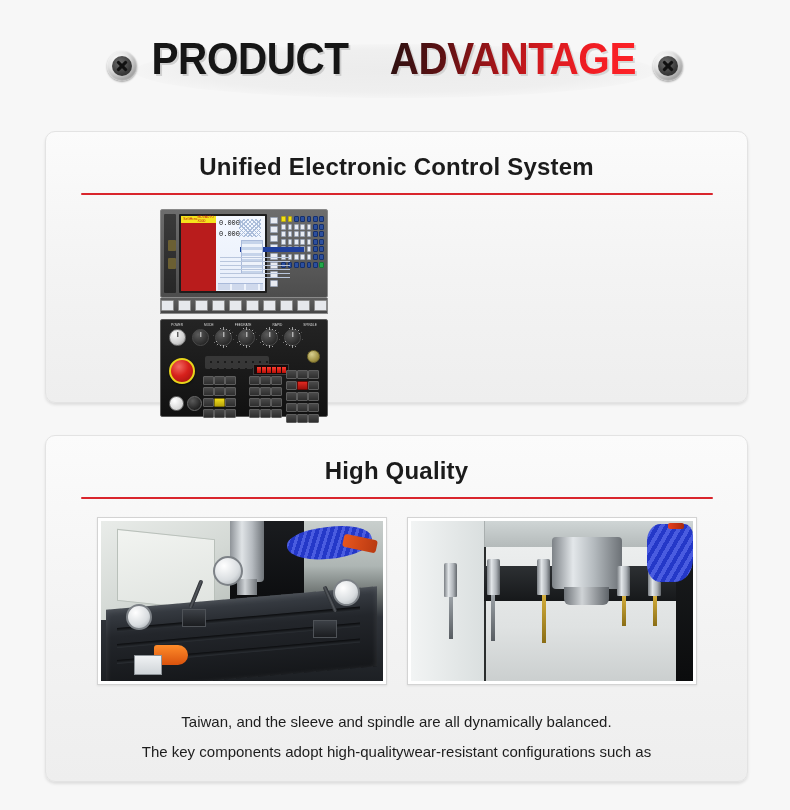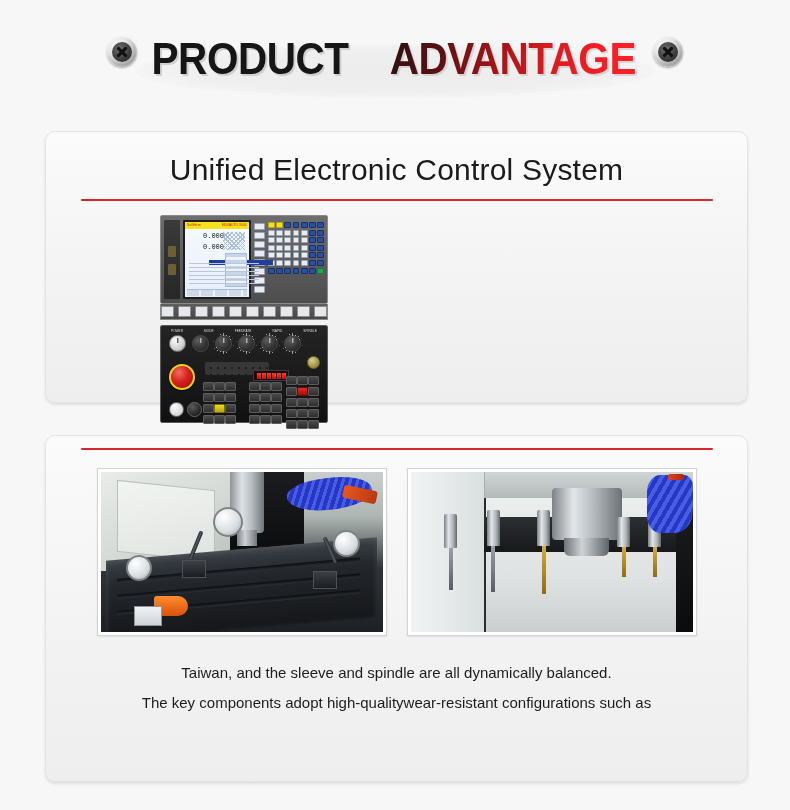--- a/index.html
+++ b/index.html
@@ -31,21 +31,21 @@
     width: 520px;
     height: 54px;
     background: radial-gradient(ellipse at center, #ececec 0%, #efefef 55%, rgba(247,247,247,0) 78%);
     border-radius: 50%;
     z-index: 0;
   }
   .banner-inner {
     position: relative;
     z-index: 2;
     display: flex;
-    align-items: flex-start;
+    align-items: flex-end;
     gap: 6px;
   }
   .screw {
     width: 30px;
     height: 30px;
     border-radius: 50%;
     background: radial-gradient(circle at 35% 30%, #fdfdfd 0%, #e3e3e3 38%, #b6b6b6 62%, #8d8d8d 82%, #cfcfcf 100%);
     box-shadow: 0 1px 2px rgba(0,0,0,0.35), inset 0 0 2px rgba(255,255,255,0.9);
     position: relative;
     flex: none;
@@ -100,23 +100,23 @@
     border: 1px solid #e3e3e3;
     border-radius: 10px;
     box-shadow: 0 2px 3px rgba(0,0,0,0.10);
     box-sizing: border-box;
   }
   #card-control { top: 131px; height: 272px; }
   #card-quality { top: 435px; height: 347px; }
 
   .card-title {
     text-align: center;
-    font-size: 30px;
+    font-size: 24px;
     color: #1b1b1b;
-    font-weight: normal;
+    font-weight: bold;
     margin: 0;
     padding-top: 21px;
     letter-spacing: 0.2px;
   }
   .card-rule {
     height: 2px;
     background: #d9252c;
     margin: 12px auto 0 auto;
     width: 632px;
     border-radius: 1px;
@@ -166,23 +166,23 @@
   .cnc-screen-wrap {
     flex: 1;
     background: #1d1d1d;
     border-radius: 1px;
     padding: 2px;
     box-sizing: border-box;
   }
   .cnc-screen {
     width: 100%;
     height: 100%;
-    background: #e5e5e5;
-    display: flex;
-    flex-direction: column;
+    background: #b91c1c;
+    display: flex;
+    flex-direction: row;
     box-sizing: border-box;
   }
   .cnc-screen-bar {
     height: 7px;
     background: #f5e31c;
     display: flex;
     align-items: center;
     justify-content: space-between;
     padding: 0 2px;
     box-sizing: border-box;
@@ -838,20 +838,21 @@
         </div>
         <div class="mdi-round" id="round-white"></div>
         <div class="mdi-round" id="round-black"></div>
       </div>
     </div>
 
   </div>
 </div>
 
 <div class="card" id="card-quality">
+  <h2 class="card-title">High Quality</h2>
   <div class="card-rule"></div>
 
   <div class="photos">
 
     <div class="photo">
       <div class="photo-inner p1">
         <div class="wall"></div>
         <div class="wall-panel"></div>
         <div class="darkbox"></div>
         <div class="spindle"></div>

